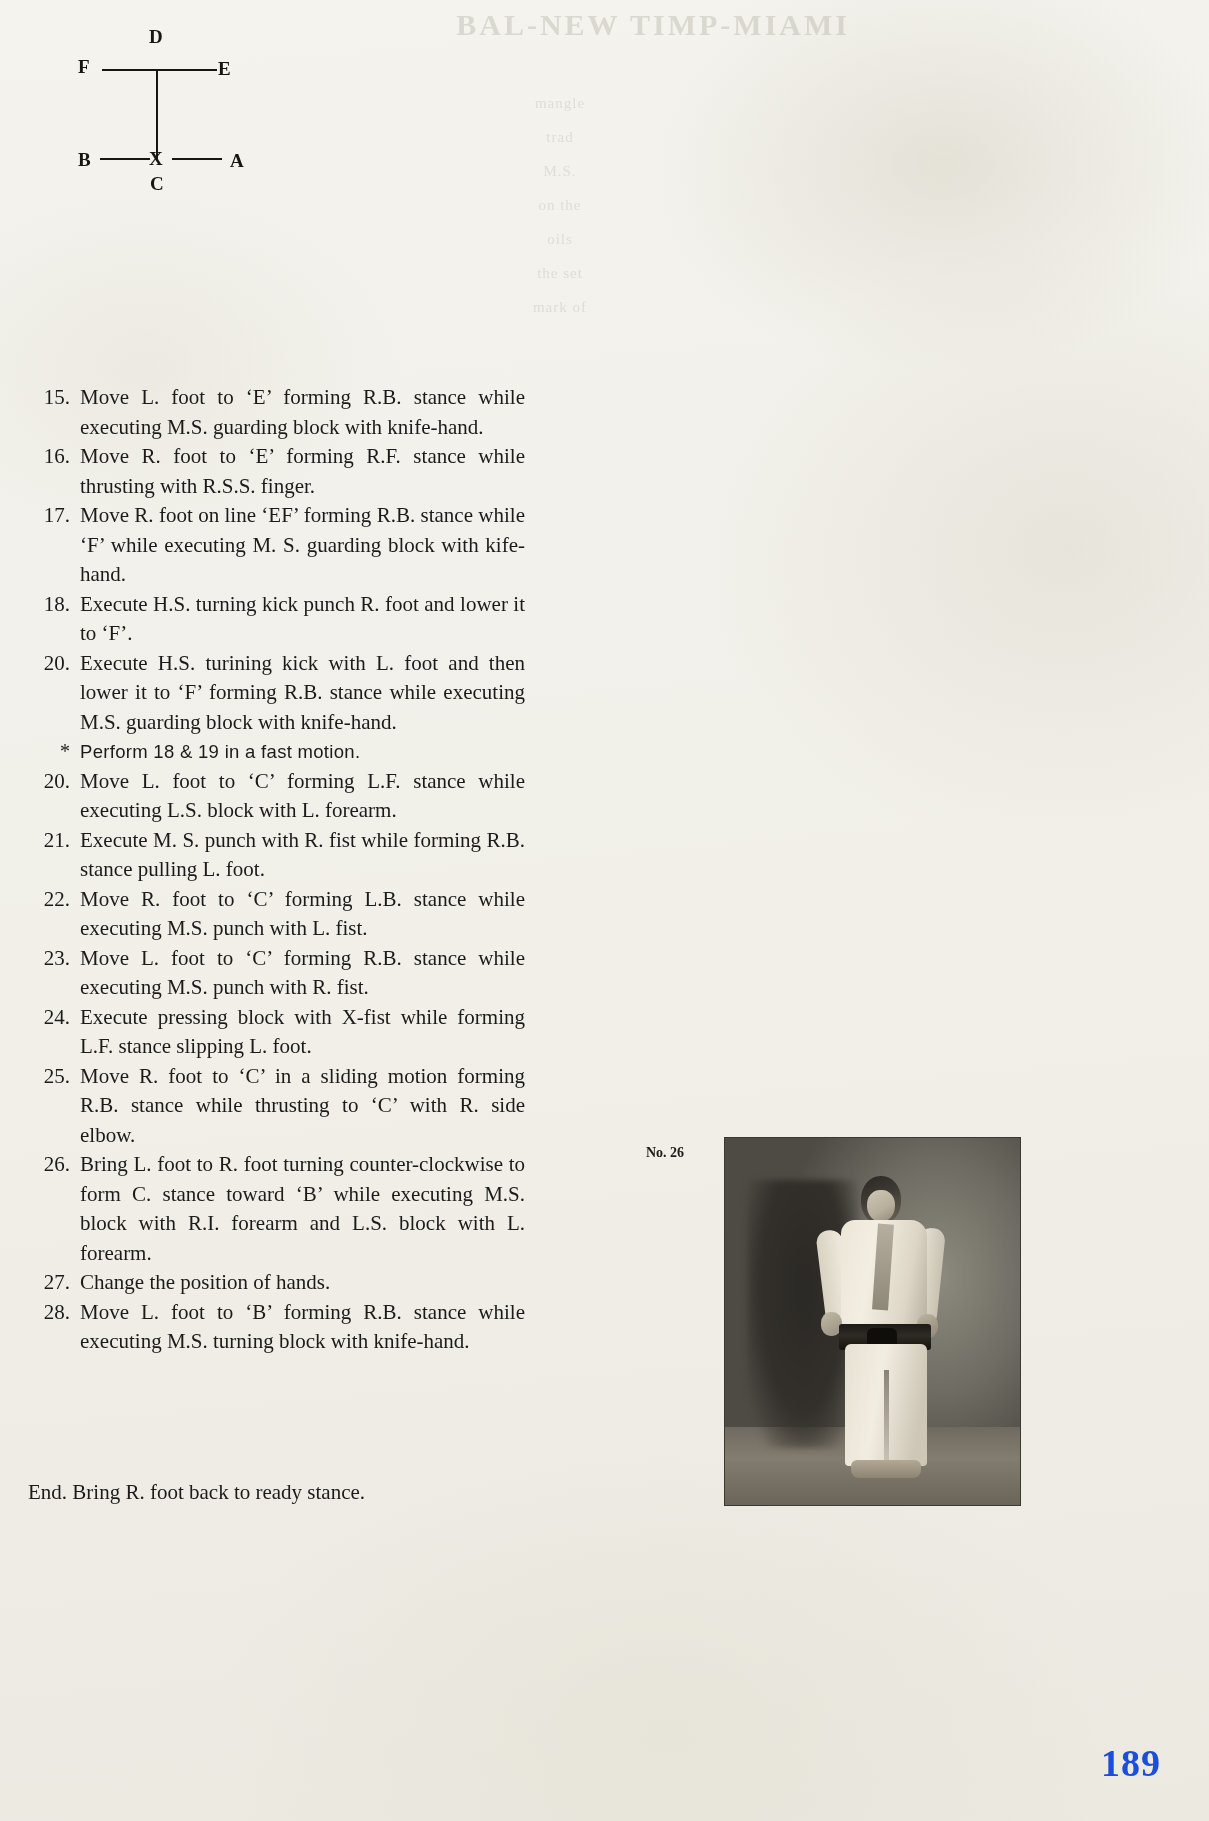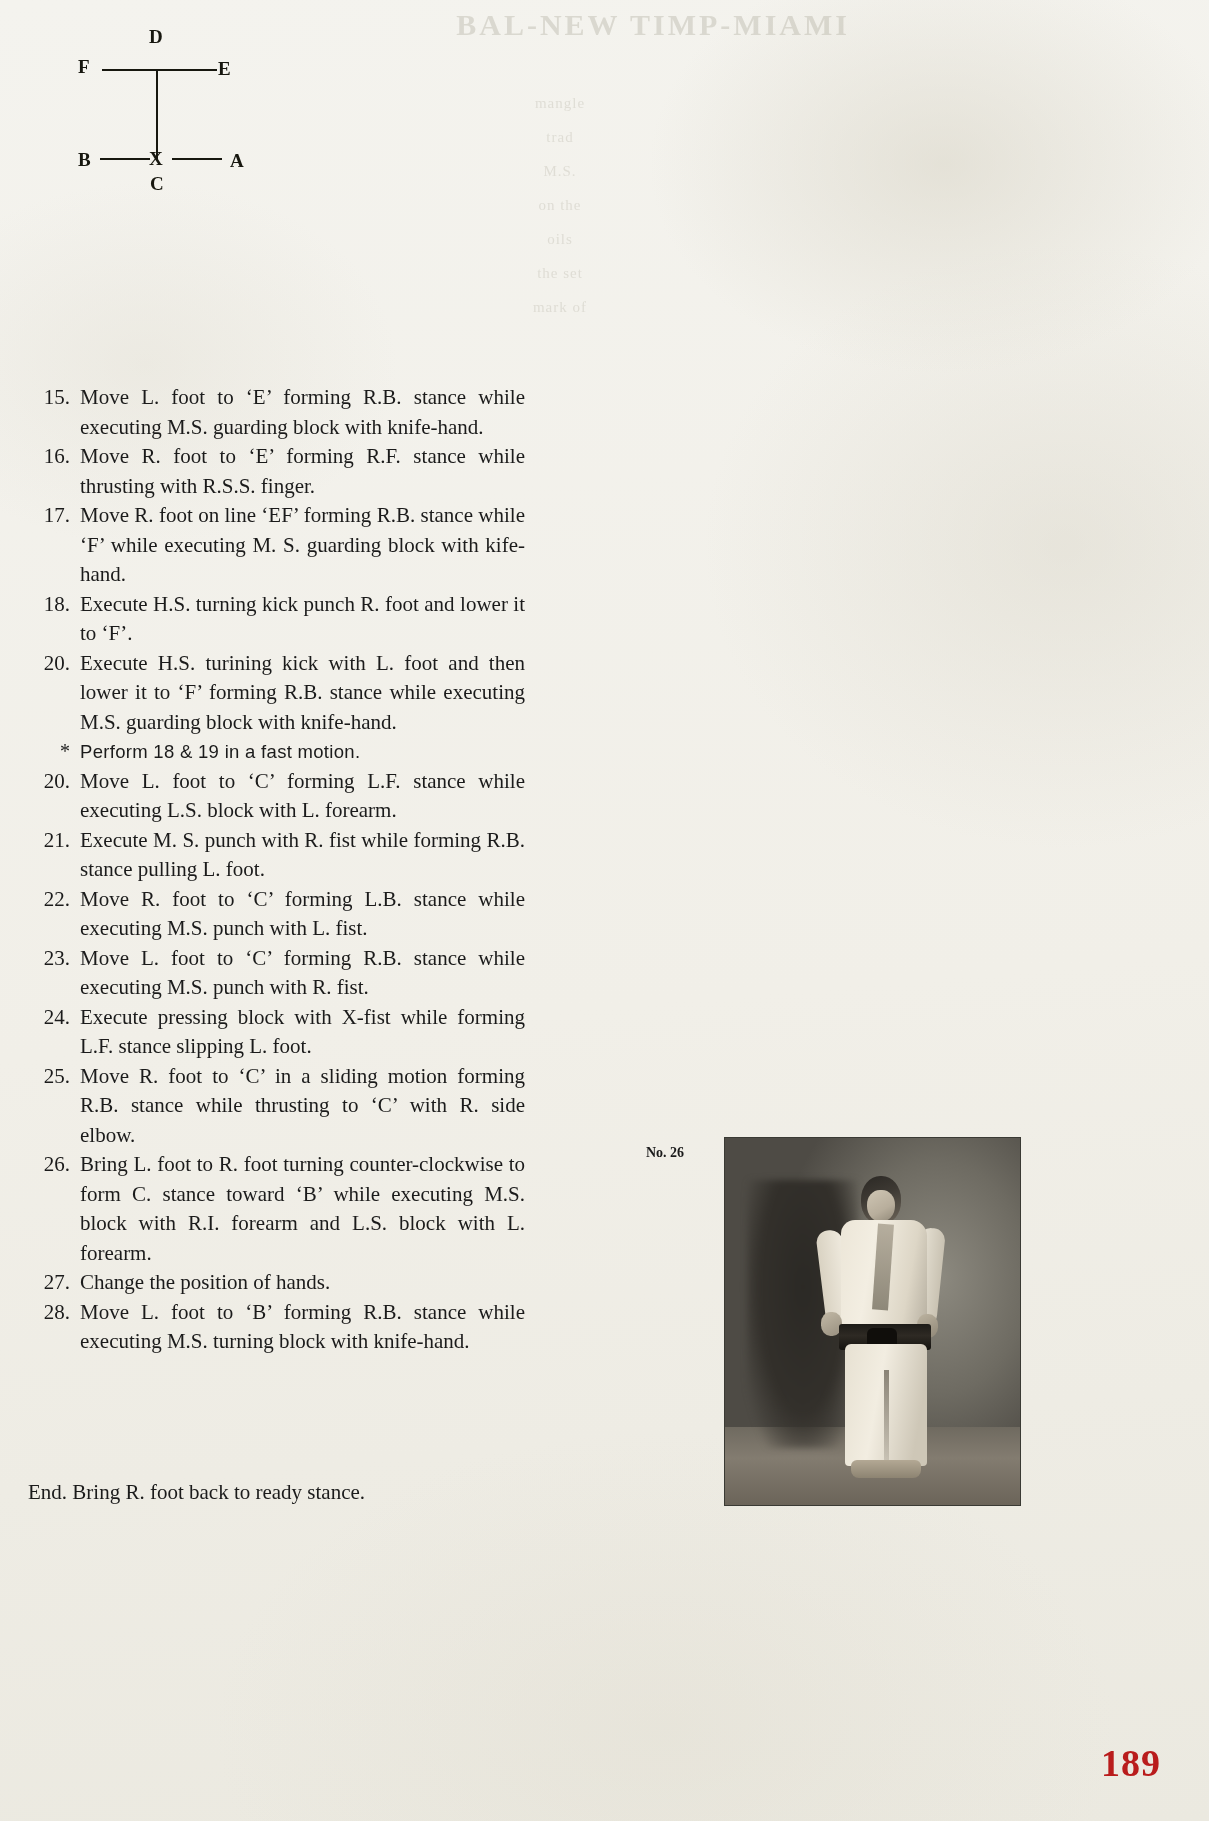--- a/index.html
+++ b/index.html
@@ -250,21 +250,21 @@
     border-radius: 6px 6px 8px 8px;
   }
 
   .page-number {
     position: absolute;
     right: 48px; bottom: 36px;
     font-family: "Liberation Serif", serif;
     font-size: 38px;
     font-weight: bold;
     letter-spacing: 1px;
-    color: #b91c1c;
+    color: #1d4ed8;
   }
 </style>
 </head>
 <body>
 
 <div class="paper-grain"></div>
 
 <div class="ghost-title">BAL-NEW TIMP-MIAMI</div>
 
 <div class="ghost-lines">

